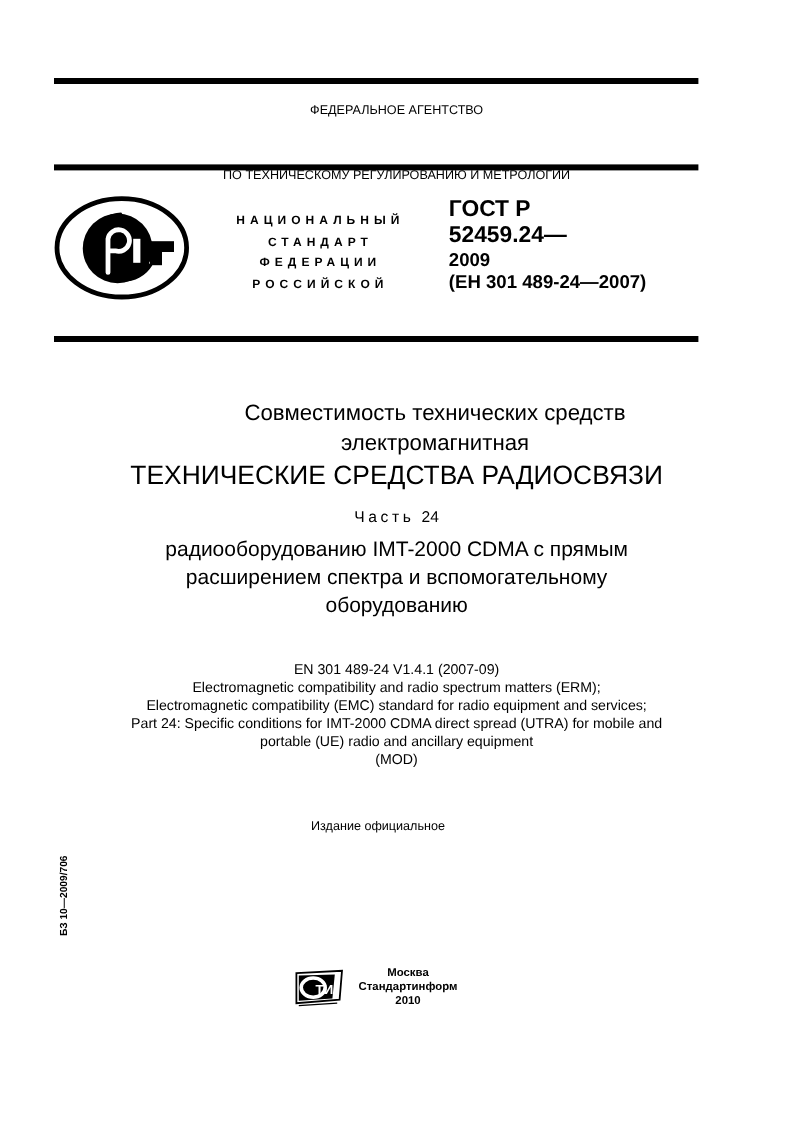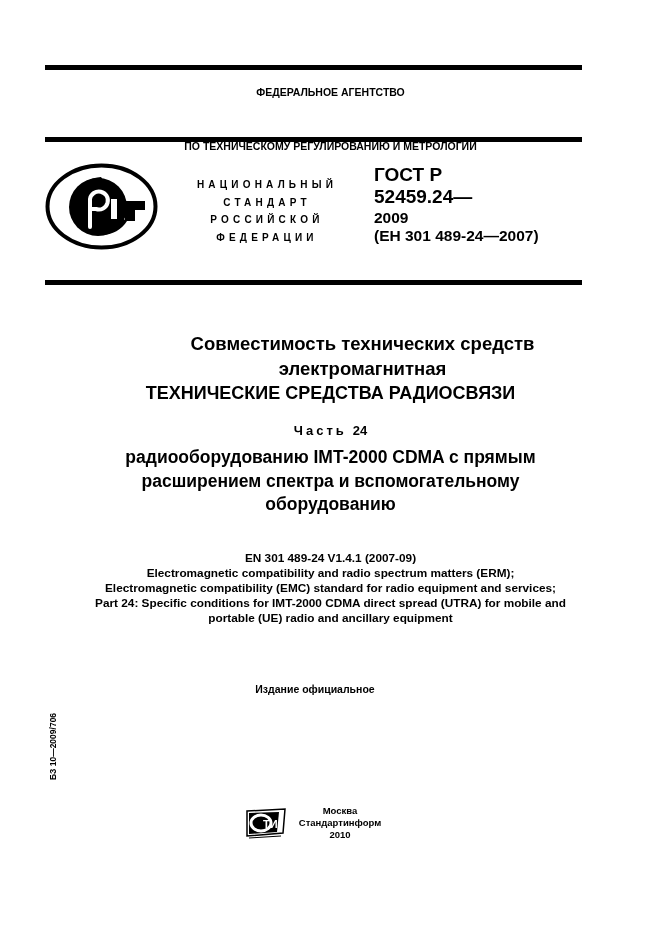--- a/index.html
+++ b/index.html
@@ -1,32 +1,32 @@
 <!DOCTYPE html>
 <html><head>
   <meta charset="utf-8">
   <style>
     html, body { margin: 0; padding: 0; background: #ffffff; }
     body {
       width: 661px; height: 936px; position: relative; overflow: hidden;
       font-family: "Liberation Sans", sans-serif; color: #000;
     }
     .rule { position: absolute; left: 45px; width: 537px; height: 5px; background: #000; }
-    .center { position: absolute; left: 0; width: 661px; text-align: center; font-weight: bold; }
+    .center { position: absolute; left: 0; width: 661px; text-align: center; font-weight: normal; }
     .agency { font-size: 10.5px; }
     .logo-gost { position: absolute; left: 45px; top: 163px; width: 113px; height: 87px; }
     .nat-block { position: absolute; left: 174px; top: 176px; width: 186px; text-align: center;
       font-weight: bold; font-size: 10px; letter-spacing: 4.2px; line-height: 17.5px; }
     .gost-block { position: absolute; left: 374px; top: 164px; font-weight: bold; line-height: 1.18; }
     .gost-block .l1 { font-size: 19px; }
     .gost-block .l2 { font-size: 19px; }
     .gost-block .l3 { font-size: 15.5px; }
     .gost-block .l4 { font-size: 15.5px; }
     .title1 { top: 331px; font-size: 18.5px; line-height: 25px; margin-left: 32px; }
-    .title2 { top: 383px; font-size: 18px; }
+    .title2 { top: 383px; font-size: 22px; }
     .part { top: 423px; font-size: 13px; letter-spacing: 3px; }
     .part .num { letter-spacing: 0; margin-left: 6px; }
     .subtitle { top: 446px; font-size: 17.5px; line-height: 23.5px; }
     .en { top: 551px; font-size: 11.8px; line-height: 15px; }
     .edition { top: 683px; font-size: 10.5px; left: 230px; width: 170px; }
     .vertical { position: absolute; left: 48px; top: 780px; transform: rotate(-90deg); transform-origin: 0 0;
       font-size: 8.5px; font-weight: bold; white-space: nowrap; }
     .publisher { position: absolute; left: 245px; top: 805px; }
     .pub-logo { position: absolute; left: 0; top: 2px; width: 42px; height: 33px; }
     .pub-text { position: absolute; left: 50px; top: 0; width: 90px; text-align: center;
@@ -46,22 +46,22 @@
   <circle cx="53" cy="44" r="29" fill="#000"></circle>
   <path d="M45 64 L45 36 A9 9 0 1 1 51 46 L45 46" fill="none" stroke="#fff" stroke-width="4" stroke-linecap="round"></path>
   <rect x="70" y="38" width="30" height="9" fill="#000"></rect>
   <rect x="80" y="44" width="10" height="14" fill="#000"></rect>
   <rect x="66" y="36" width="6" height="20" fill="#fff"></rect>
 </svg>
 
 <div class="nat-block">
   <div>НАЦИОНАЛЬНЫЙ</div>
   <div>СТАНДАРТ</div>
+  <div>ФЕДЕРАЦИИ</div>
   <div>РОССИЙСКОЙ</div>
-  <div>ФЕДЕРАЦИИ</div>
 </div>
 
 <div class="gost-block">
   <div class="l1">ГОСТ Р</div>
   <div class="l2">52459.24—</div>
   <div class="l3">2009</div>
   <div class="l4">(ЕН 301 489-24—2007)</div>
 </div>
 
 <div class="rule" style="top:280px;"></div>
@@ -79,20 +79,21 @@
   <div>расширением спектра и вспомогательному</div>
   <div>оборудованию</div>
 </div>
 
 <div class="center en">
   <div>EN 301 489-24 V1.4.1 (2007-09)</div>
   <div>Electromagnetic compatibility and radio spectrum matters (ERM);</div>
   <div>Electromagnetic compatibility (EMC) standard for radio equipment and services;</div>
   <div>Part 24:  Specific conditions for IMT-2000 CDMA direct spread (UTRA) for mobile and</div>
   <div>portable (UE) radio and ancillary equipment</div>
+  <div>(MOD)</div>
 </div>
 
 <div class="center edition">Издание официальное</div>
 
 <div class="vertical">БЗ 10—2009/706</div>
 
 <div class="publisher">
   <svg class="pub-logo" viewBox="0 0 42 33">
     <path d="M2 4 L40 2 L38 26 L2 29 Z" fill="none" stroke="#000" stroke-width="1.5"></path>
     <path d="M4 31 L36 29" stroke="#000" stroke-width="1"></path>

